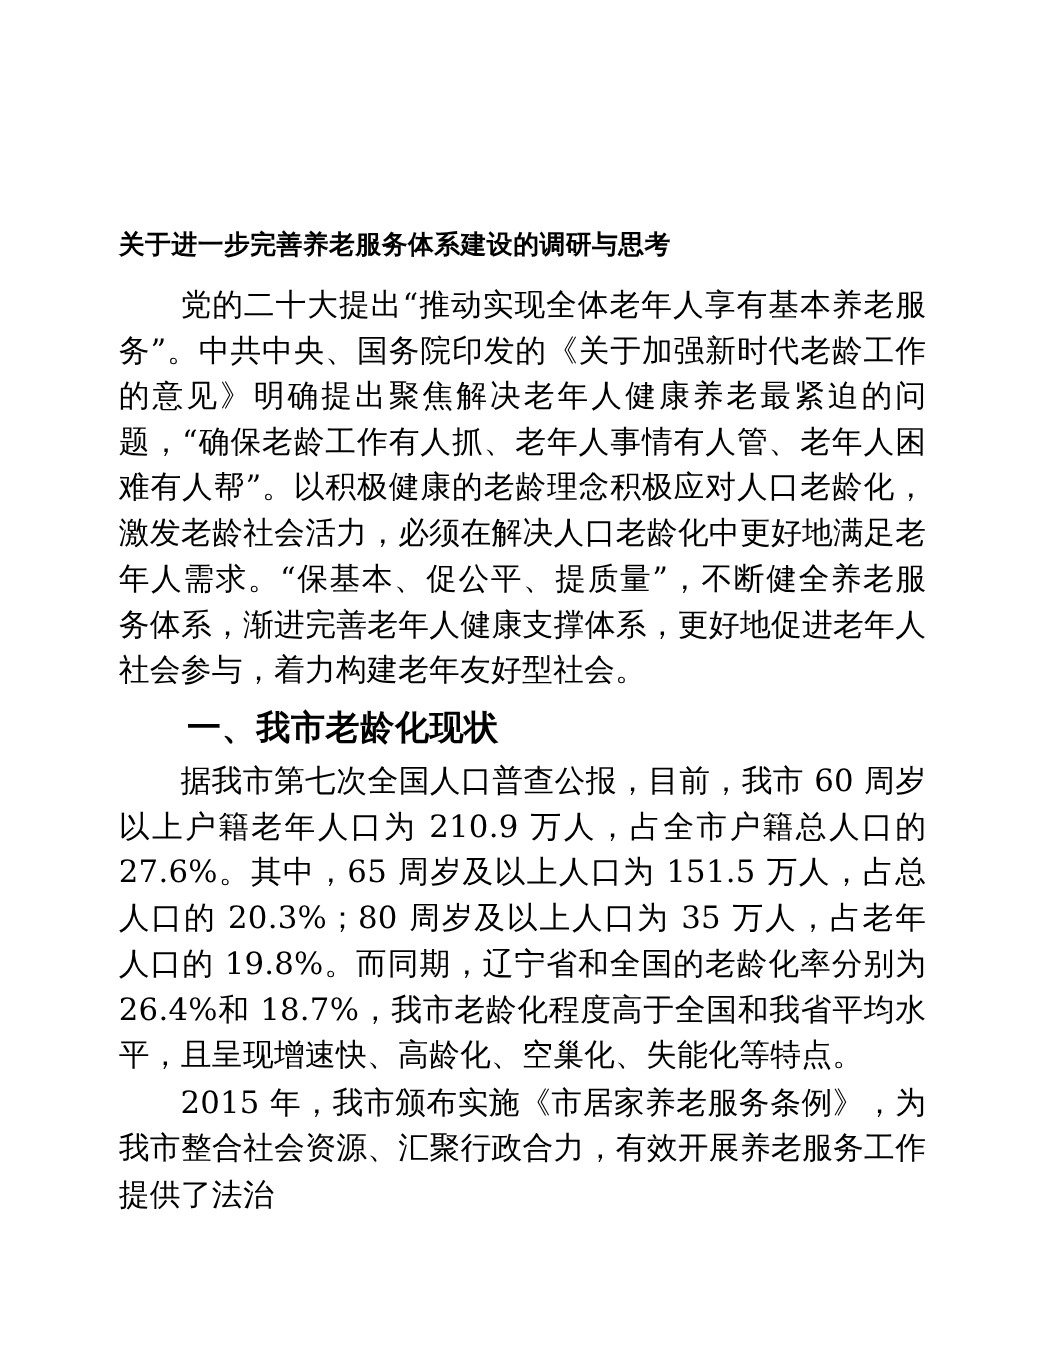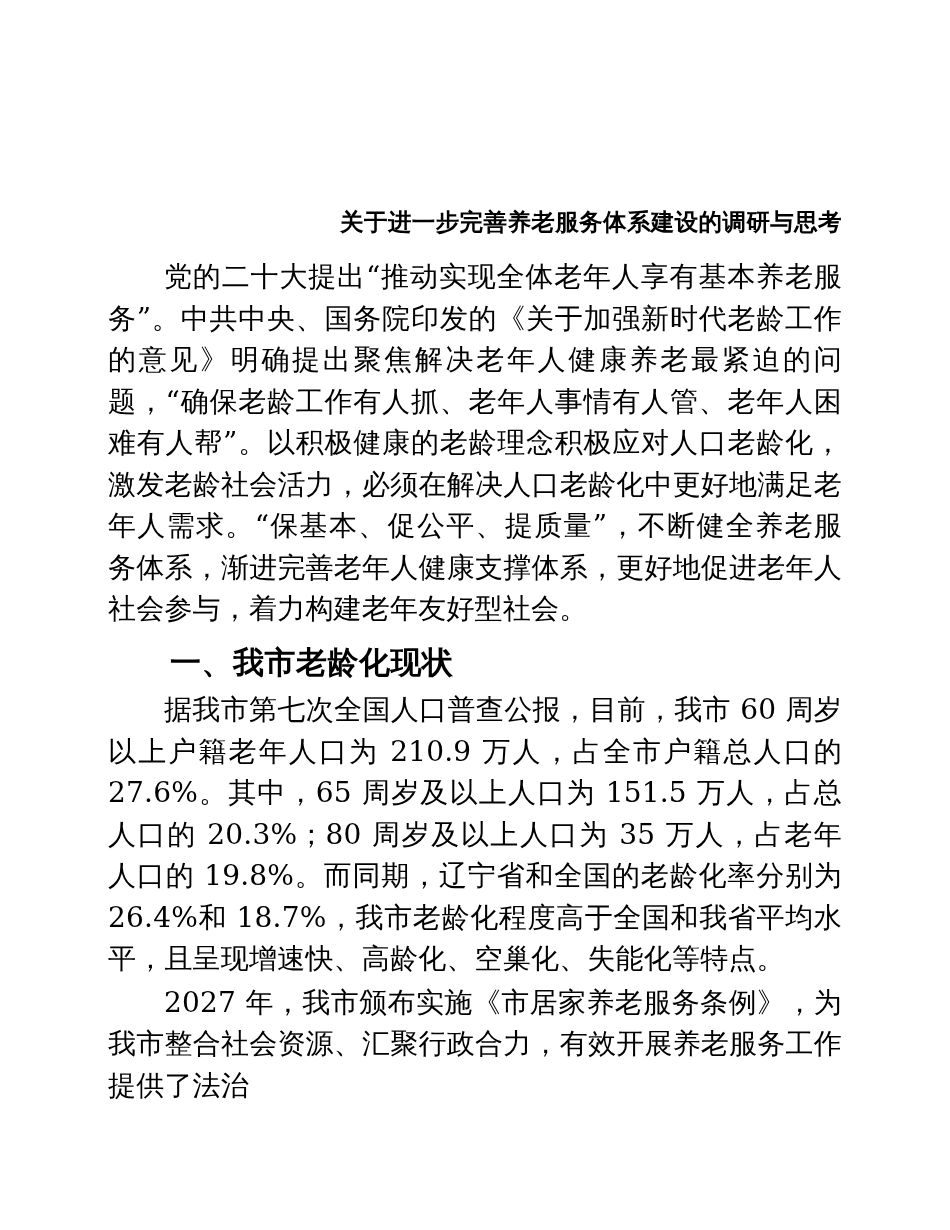--- a/index.html
+++ b/index.html
@@ -18,21 +18,21 @@
     position: relative;
     width: 950px;
     height: 1230px;
     box-sizing: border-box;
     padding: 205px 108px 0 108px;
   }
   .doc-title {
     font-family: "DejaVu Sans", "Liberation Sans", sans-serif;
     font-weight: bold;
     font-size: 23.5px;
-    text-align: right;
+    text-align: left;
     letter-spacing: 0.4px;
     margin: 0 0 16px 0;
     line-height: 1.5;
   }
   .para {
     font-size: 28px;
     line-height: 41.5px;
     text-align: justify;
     text-align-last: left;
     text-justify: inter-ideograph;
@@ -59,15 +59,15 @@
 <div class="page">
 
   <h1 class="doc-title">关于进一步完善养老服务体系建设的调研与思考</h1>
 
   <p class="para">党的二十大提出“推动实现全体老年人享有基本养老服务”。中共中央、国务院印发的《关于加强新时代老龄工作的意见》明确提出聚焦解决老年人健康养老最紧迫的问题，“确保老龄工作有人抓、老年人事情有人管、老年人困难有人帮”。以积极健康的老龄理念积极应对人口老龄化，激发老龄社会活力，必须在解决人口老龄化中更好地满足老年人需求。“保基本、促公平、提质量”，不断健全养老服务体系，渐进完善老年人健康支撑体系，更好地促进老年人社会参与，着力构建老年友好型社会。</p>
 
   <h2 class="section-head">一、我市老龄化现状</h2>
 
   <p class="para">据我市第七次全国人口普查公报，目前，我市 60 周岁以上户籍老年人口为 210.9 万人，占全市户籍总人口的 27.6%。其中，65 周岁及以上人口为 151.5 万人，占总人口的 20.3%；80 周岁及以上人口为 35 万人，占老年人口的 19.8%。而同期，辽宁省和全国的老龄化率分别为 26.4%和 18.7%，我市老龄化程度高于全国和我省平均水平，且呈现增速快、高龄化、空巢化、失能化等特点。</p>
 
-  <p class="para tight">2027 年，我市颁布实施《市居家养老服务条例》，为我市整合社会资源、汇聚行政合力，有效开展养老服务工作提供了法治</p>
+  <p class="para tight">2015 年，我市颁布实施《市居家养老服务条例》，为我市整合社会资源、汇聚行政合力，有效开展养老服务工作提供了法治</p>
 
 </div>
 
 </body></html>

